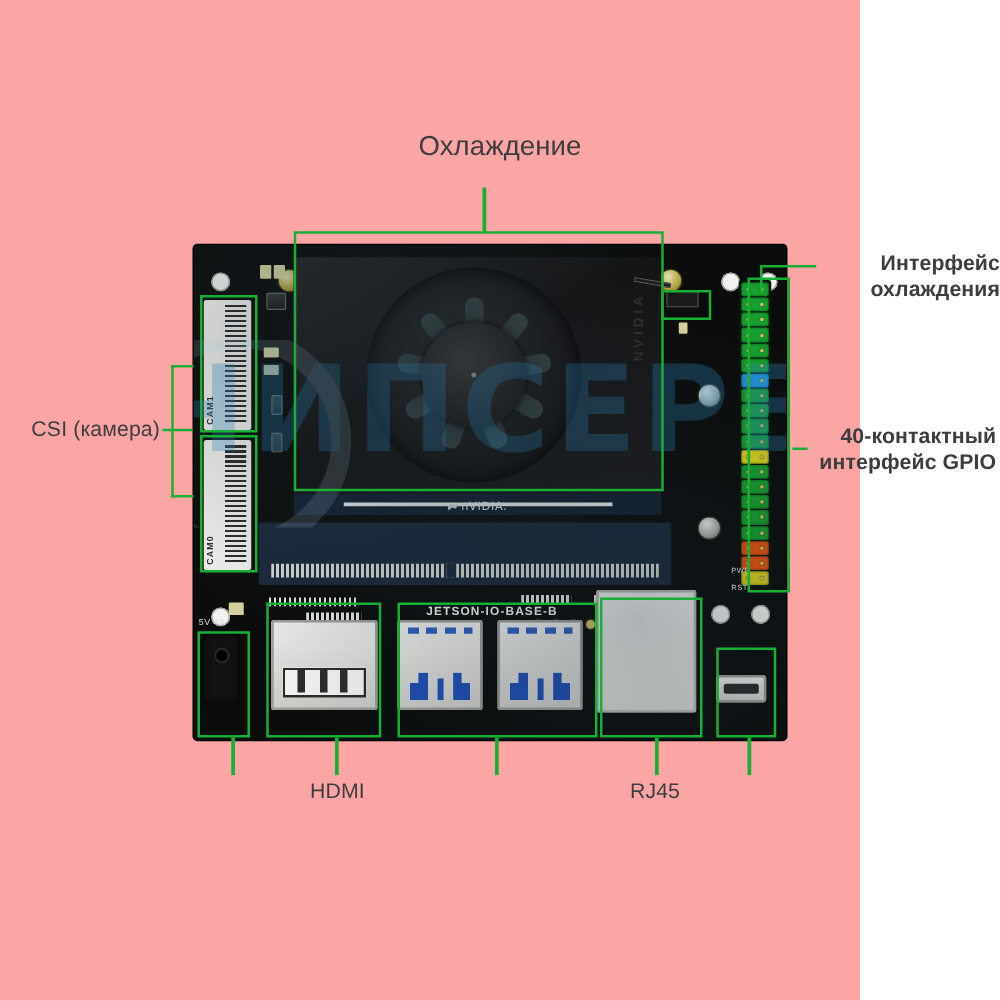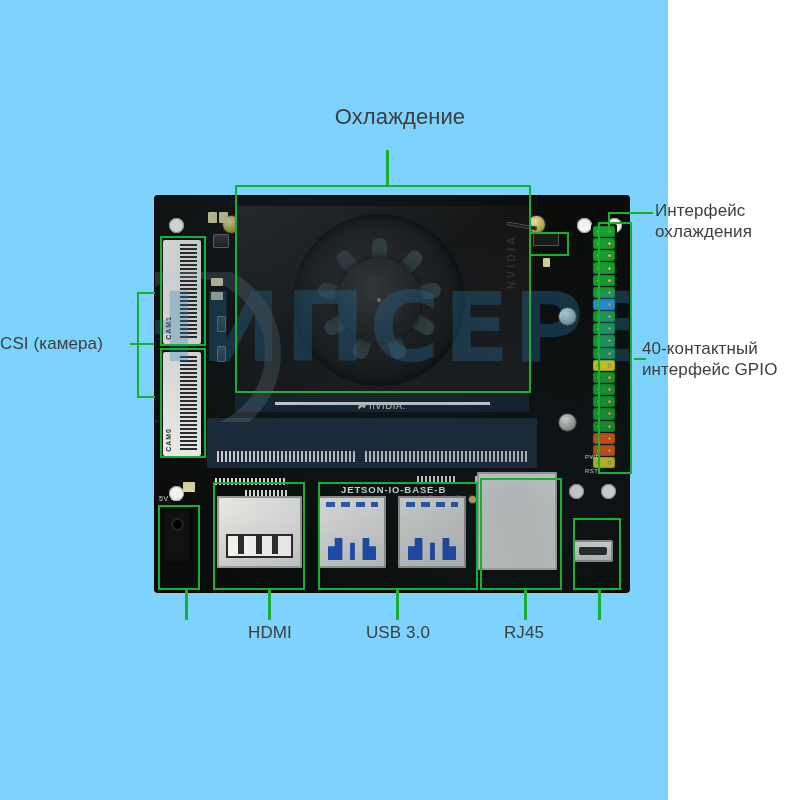--- a/index.html
+++ b/index.html
@@ -2,26 +2,26 @@
 <html><head>
 <meta charset="utf-8">
 <title>Jetson Nano Developer Kit — annotated</title>
 <style>
   html,body{margin:0;padding:0;background:#ffffff;}
   body{
     width:800px;height:800px;overflow:hidden;position:relative;
     font-family:"Liberation Sans","DejaVu Sans",sans-serif;
     color:#3b3b3d;
   }
-  #stage{position:absolute;left:0;top:0;width:668px;height:800px;background:#7dd3fc;}
+  #stage{position:absolute;left:0;top:0;width:668px;height:800px;background:#fca5a5;padding-left:20px;}
 
   
   .anno{position:absolute;font-size:17px;line-height:21px;color:#3d3d40;white-space:pre-line;letter-spacing:.1px;}
-  .anno.r{text-align:left;}
-  .anno.l{}
+  .anno.r{text-align:right;font-weight:bold;}
+  .anno.l{text-align:right;}
   .anno.c{text-align:center;}
 
   
   .gl{position:absolute;background:#18b034;}          
   .gbox{position:absolute;border:2px solid #18b034;box-sizing:border-box;}
   .gbracket{position:absolute;border:2px solid #18b034;border-right:none;box-sizing:border-box;}
 
   
   #board{
     position:absolute;left:155px;top:196px;width:474px;height:396px;
@@ -286,21 +286,20 @@
 
   <div class="gbox" style="left:158px;top:505px;width:42px;height:85px;"></div>
   <div class="gl" style="left:185px;top:590px;width:3px;height:30px;"></div>
 
   <div class="gbox" style="left:213px;top:482px;width:92px;height:108px;"></div>
   <div class="gl" style="left:268px;top:590px;width:3px;height:30px;"></div>
   <div class="anno c" style="left:212px;top:622px;width:116px;">HDMI</div>
 
   <div class="gbox" style="left:318px;top:482px;width:160px;height:108px;"></div>
   <div class="gl" style="left:396px;top:590px;width:3px;height:30px;"></div>
-  <div class="anno c" style="left:336px;top:622px;width:124px;">USB 3.0</div>
 
   <div class="gbox" style="left:480px;top:478px;width:82px;height:112px;"></div>
   <div class="gl" style="left:524px;top:590px;width:3px;height:30px;"></div>
   <div class="anno c" style="left:482px;top:622px;width:84px;">RJ45</div>
 
   <div class="gbox" style="left:573px;top:518px;width:48px;height:72px;"></div>
   <div class="gl" style="left:598px;top:590px;width:3px;height:30px;"></div>
 
 </div>
 

